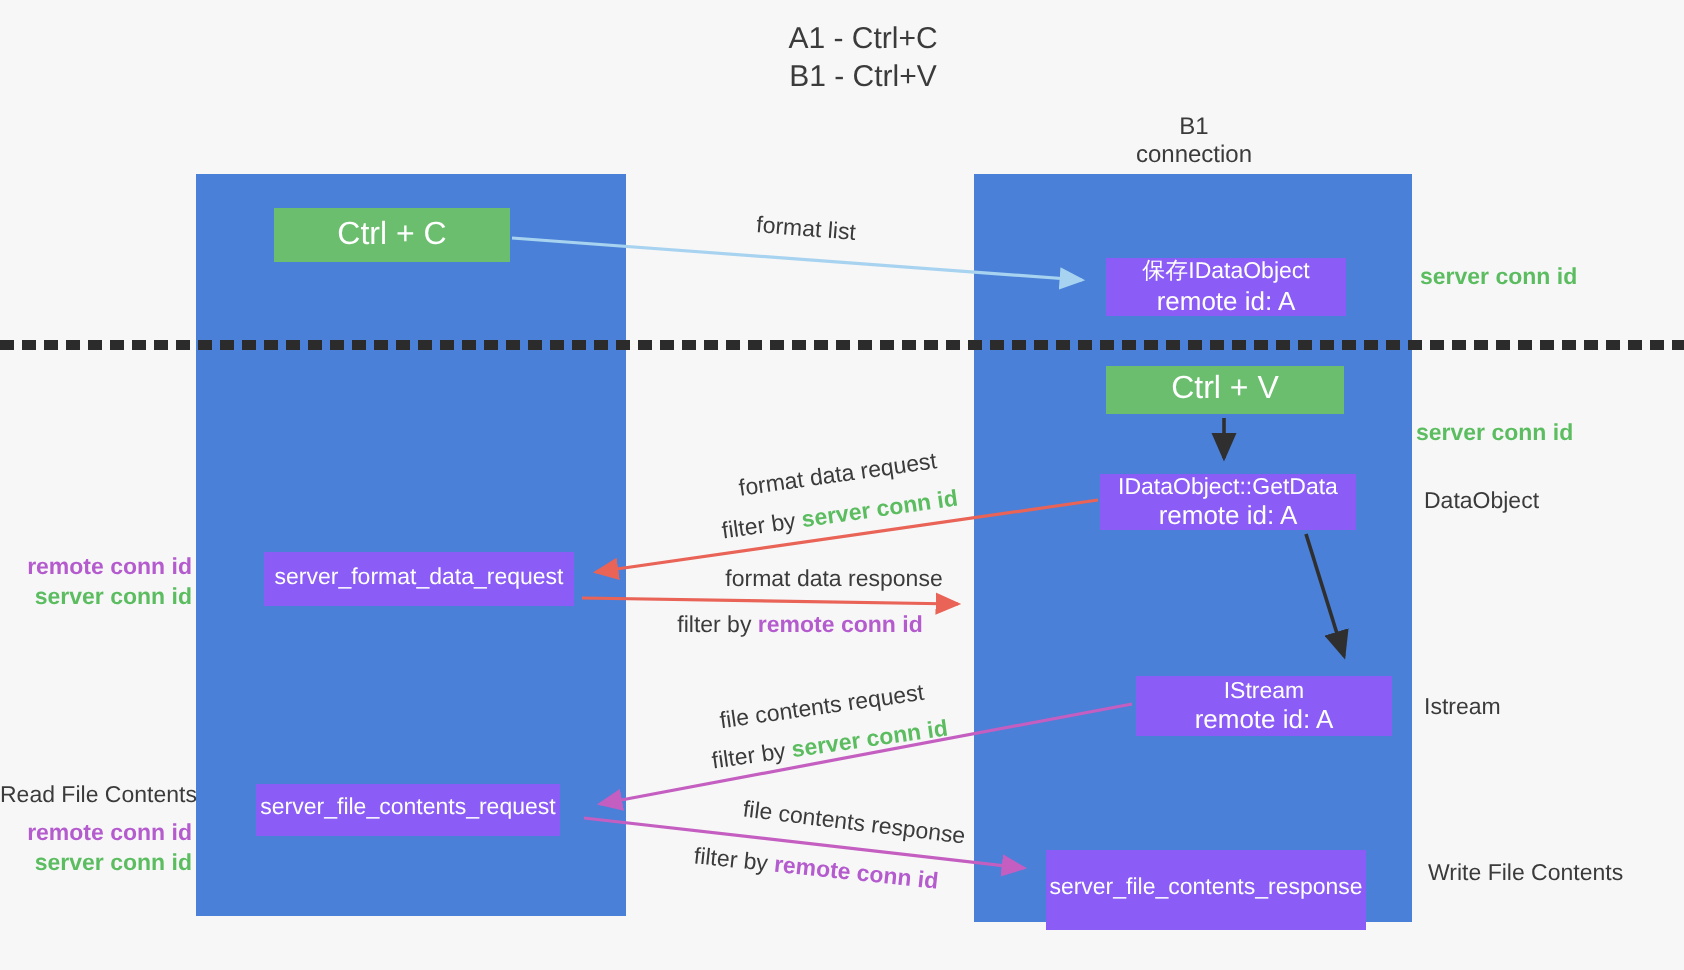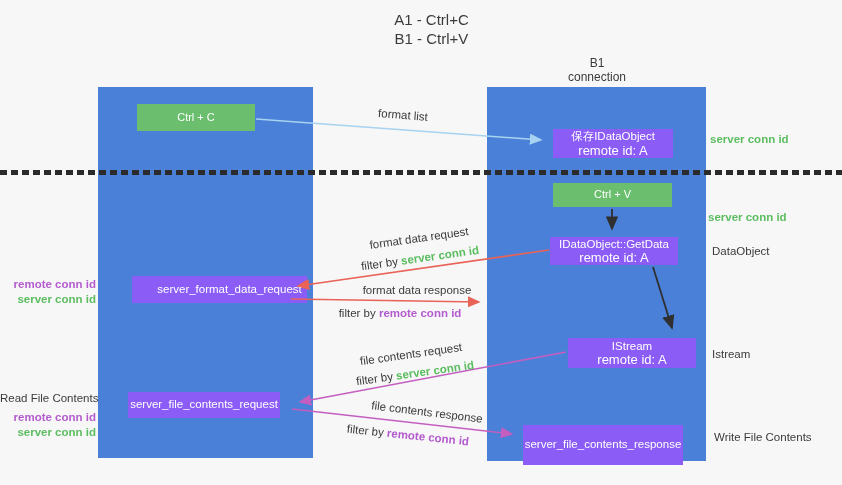--- a/index.html
+++ b/index.html
@@ -13,30 +13,30 @@
   .lane-header.b1{left:537px;top:56px;}
 
   .lane{position:absolute;background:#4a80d7;}
   .lane.a1{left:98px;top:87px;width:215px;height:371px;}
   .lane.b1{left:487px;top:87px;width:219px;height:374px;}
 
   .dotted-line{position:absolute;left:0;top:170px;width:842px;height:5px;
     background:repeating-linear-gradient(90deg,#2b2b2b 0 7px,transparent 7px 11px);}
 
   .box{position:absolute;display:flex;flex-direction:column;align-items:center;justify-content:center;
-       color:#fff;text-align:center;font-size:11px;line-height:13.5px;}
+       color:#fff;text-align:center;font-size:16px;line-height:13.5px;}
   .box.green{background:#6abe6e;}
   .box.orange{background:#8b5cf6;font-size:11.5px;}
   .box .l2{font-size:13px;}
 
   #ctrl-c{left:137px;top:104px;width:118px;height:27px;}
   #save-dataobject{left:553px;top:129px;width:120px;height:29px;}
   #ctrl-v{left:553px;top:183px;width:119px;height:24px;}
   #getdata{left:550px;top:237px;width:128px;height:28px;}
-  #fmt-req-box{left:132px;top:276px;width:155px;height:27px;padding-left:20px;}
+  #fmt-req-box{left:132px;top:276px;width:155px;height:27px;}
   #fmt-resp-box{left:487px;top:288px;width:156px;height:27px;}
   #istream-box{left:568px;top:338px;width:128px;height:30px;}
   #file-req-box{left:128px;top:392px;width:152px;height:26px;}
   #file-resp-box{left:523px;top:425px;width:160px;height:40px;}
 
   svg.arrows{position:absolute;left:0;top:0;width:842px;height:485px;pointer-events:none;}
 
   .albl{position:absolute;white-space:nowrap;font-size:11.5px;color:#3b3b3b;transform:translate(-50%,-50%);}
   .rot-n8{transform:translate(-50%,-50%) rotate(-8deg);}
   .rot-p4{transform:translate(-50%,-50%) rotate(4.5deg);}

